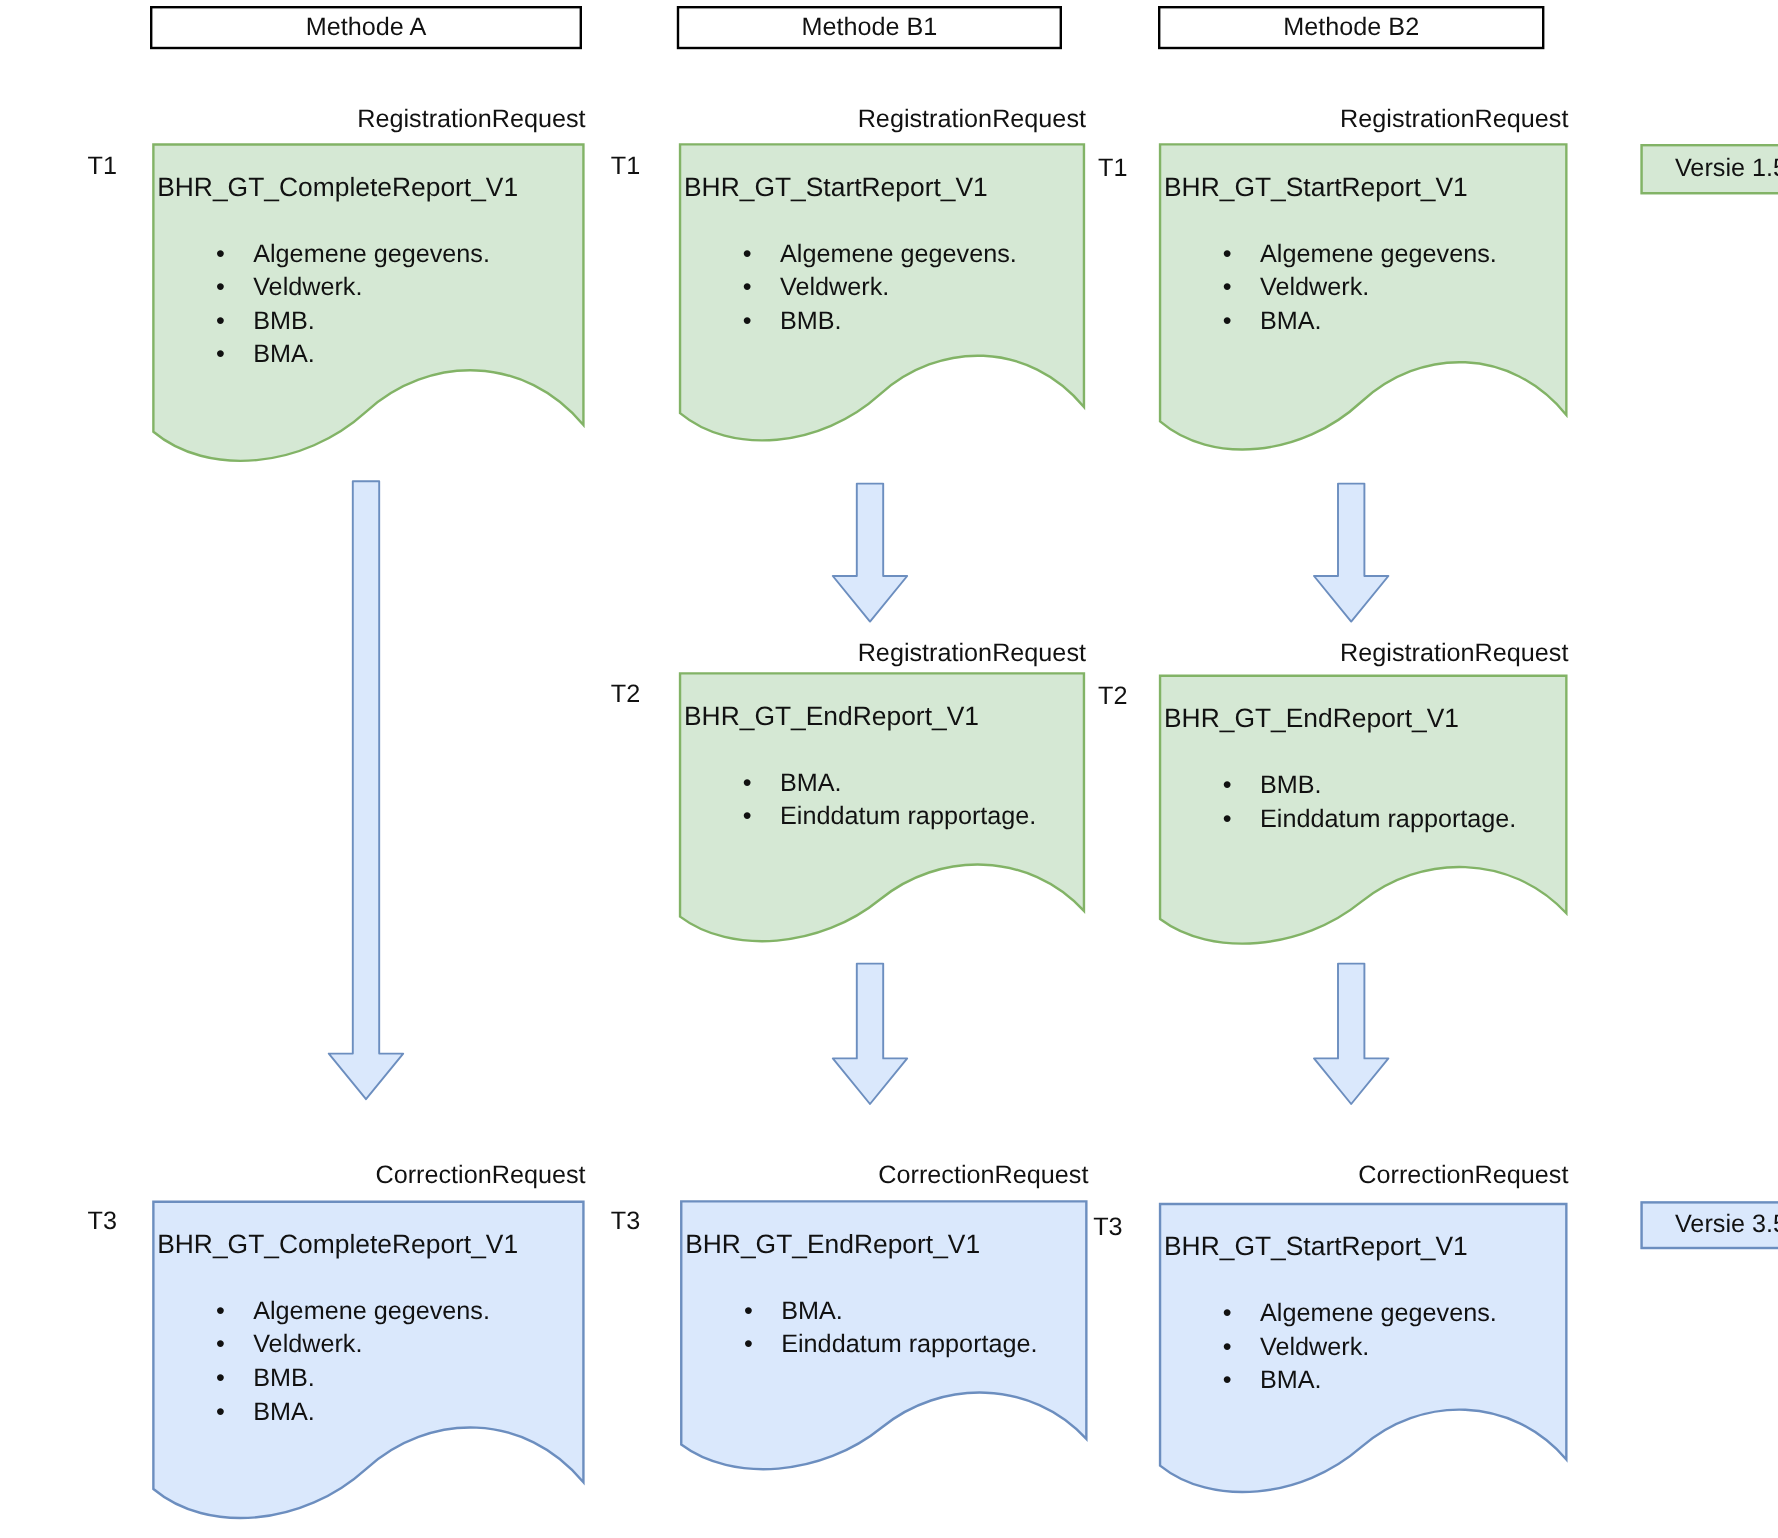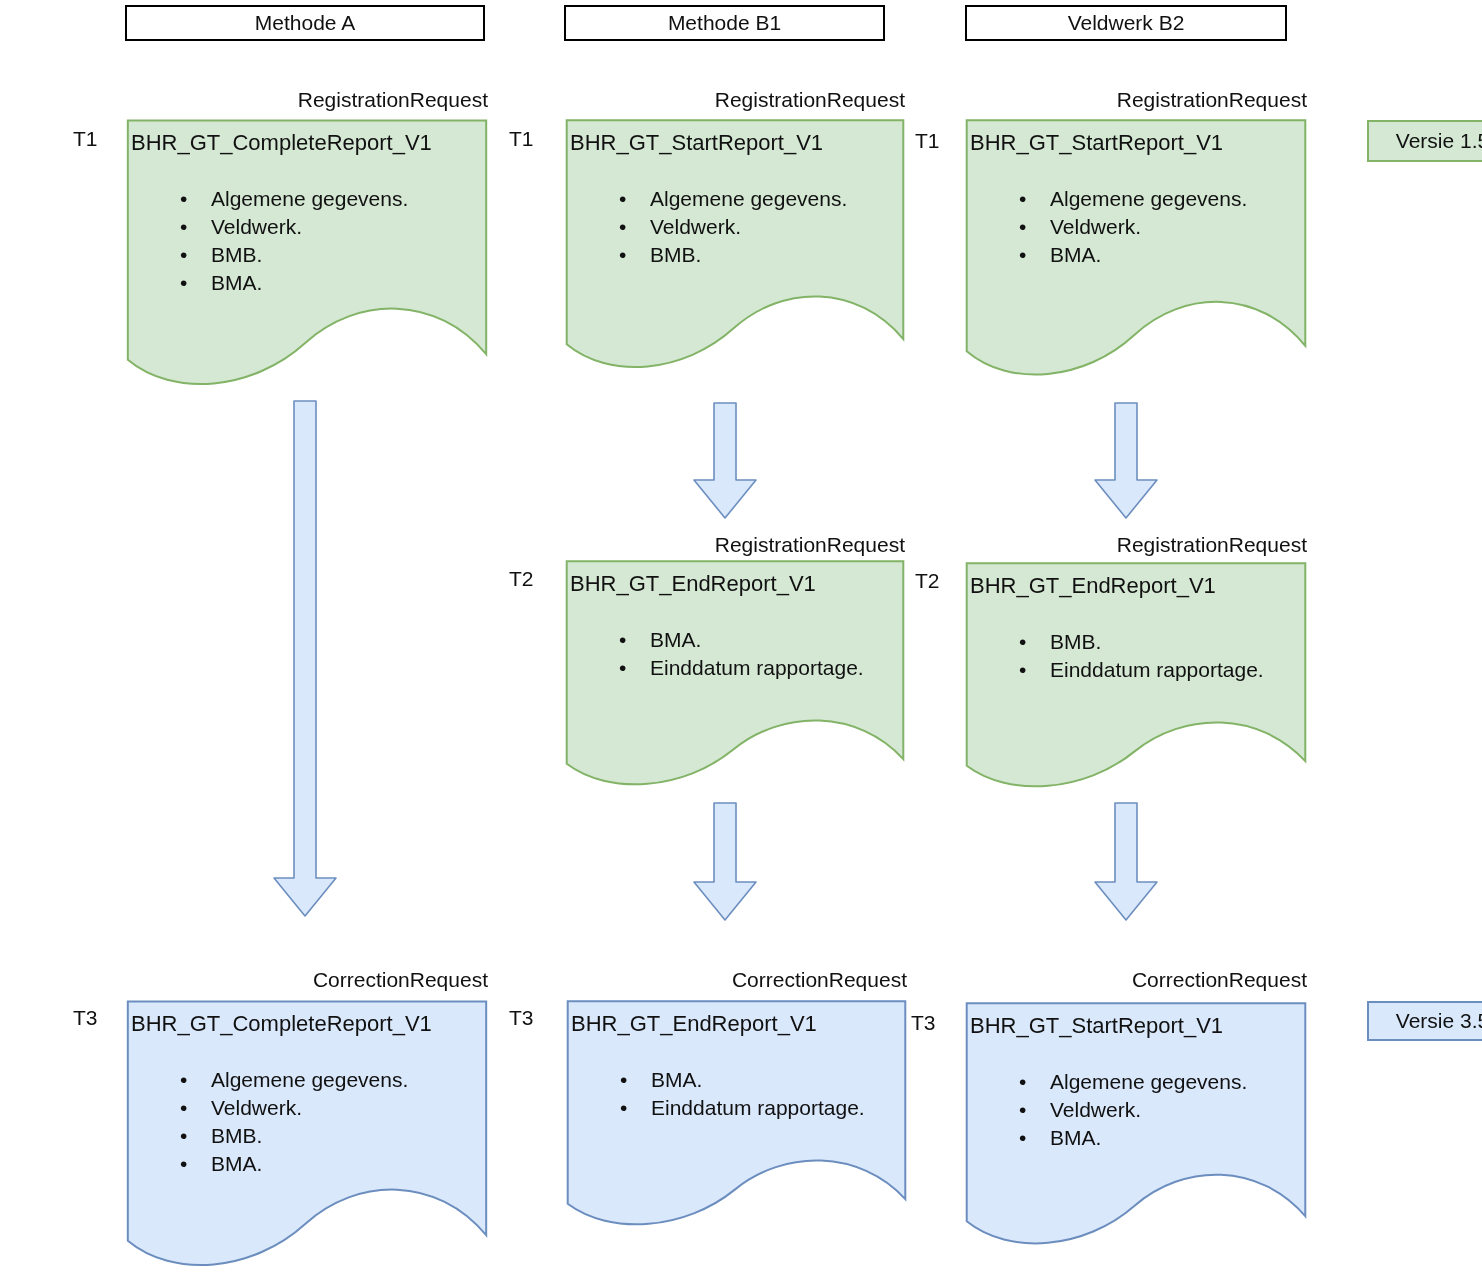--- a/index.html
+++ b/index.html
@@ -47,21 +47,21 @@
   .doc { position: absolute; }
   .doc svg { position: absolute; left:0; top:0; width:100%; height:100%; overflow: visible; }
   .doc.green { --fill: var(--green_fill, #d5e8d4); --stroke: var(--green_stroke, #82b366); }
   .doc.blue  { --fill: var(--blue_fill,  #dae8fc); --stroke: var(--blue_stroke,  #6c8ebf); }
   .doc path {
     fill: var(--fill);
     stroke: var(--stroke);
     stroke-width: 2;
     vector-effect: non-scaling-stroke;
   }
-  .doc-content { position: absolute; left:0; top:3px; right:0; }
+  .doc-content { position: absolute; left:0; top:16px; right:0; }
   .doc-title {
     padding: 8px 3px 0 5px;
     font-size: 22px;
     line-height: 26px;
     white-space: nowrap;
   }
   .doc-bullets {
     list-style: none;
     margin: 29px 0 0 0;
     padding: 0 0 0 54px;
@@ -96,21 +96,21 @@
   .badge.green { background: var(--green_fill, #d5e8d4); border: 2px solid var(--green_stroke, #82b366); }
   .badge.blue  { background: var(--blue_fill,  #dae8fc); border: 2px solid var(--blue_stroke,  #6c8ebf); }
 </style>
 </head>
 <body>
 
 <div id="canvas">
 
   <div class="method-header" style="left:80px;  top:5px; width:356px;">Methode A</div>
   <div class="method-header" style="left:519px; top:5px; width:317px;">Methode B1</div>
-  <div class="method-header" style="left:920px; top:5px; width:318px;">Veldwerk B2</div>
+  <div class="method-header" style="left:920px; top:5px; width:318px;">Methode B2</div>
 
   <div class="req-label" style="left:81px;  top:87px; width:362px;">RegistrationRequest</div>
   <div class="req-label" style="left:520px; top:87px; width:340px;">RegistrationRequest</div>
   <div class="req-label" style="left:920px; top:87px; width:342px;">RegistrationRequest</div>
 
   <div class="t-label" style="left:28px;  top:126px;">T1</div>
   <div class="t-label" style="left:464px; top:126px;">T1</div>
   <div class="t-label" style="left:870px; top:128px;">T1</div>
 
   <div class="doc green" style="left:81px; top:119px; width:362px; height:280px;">

